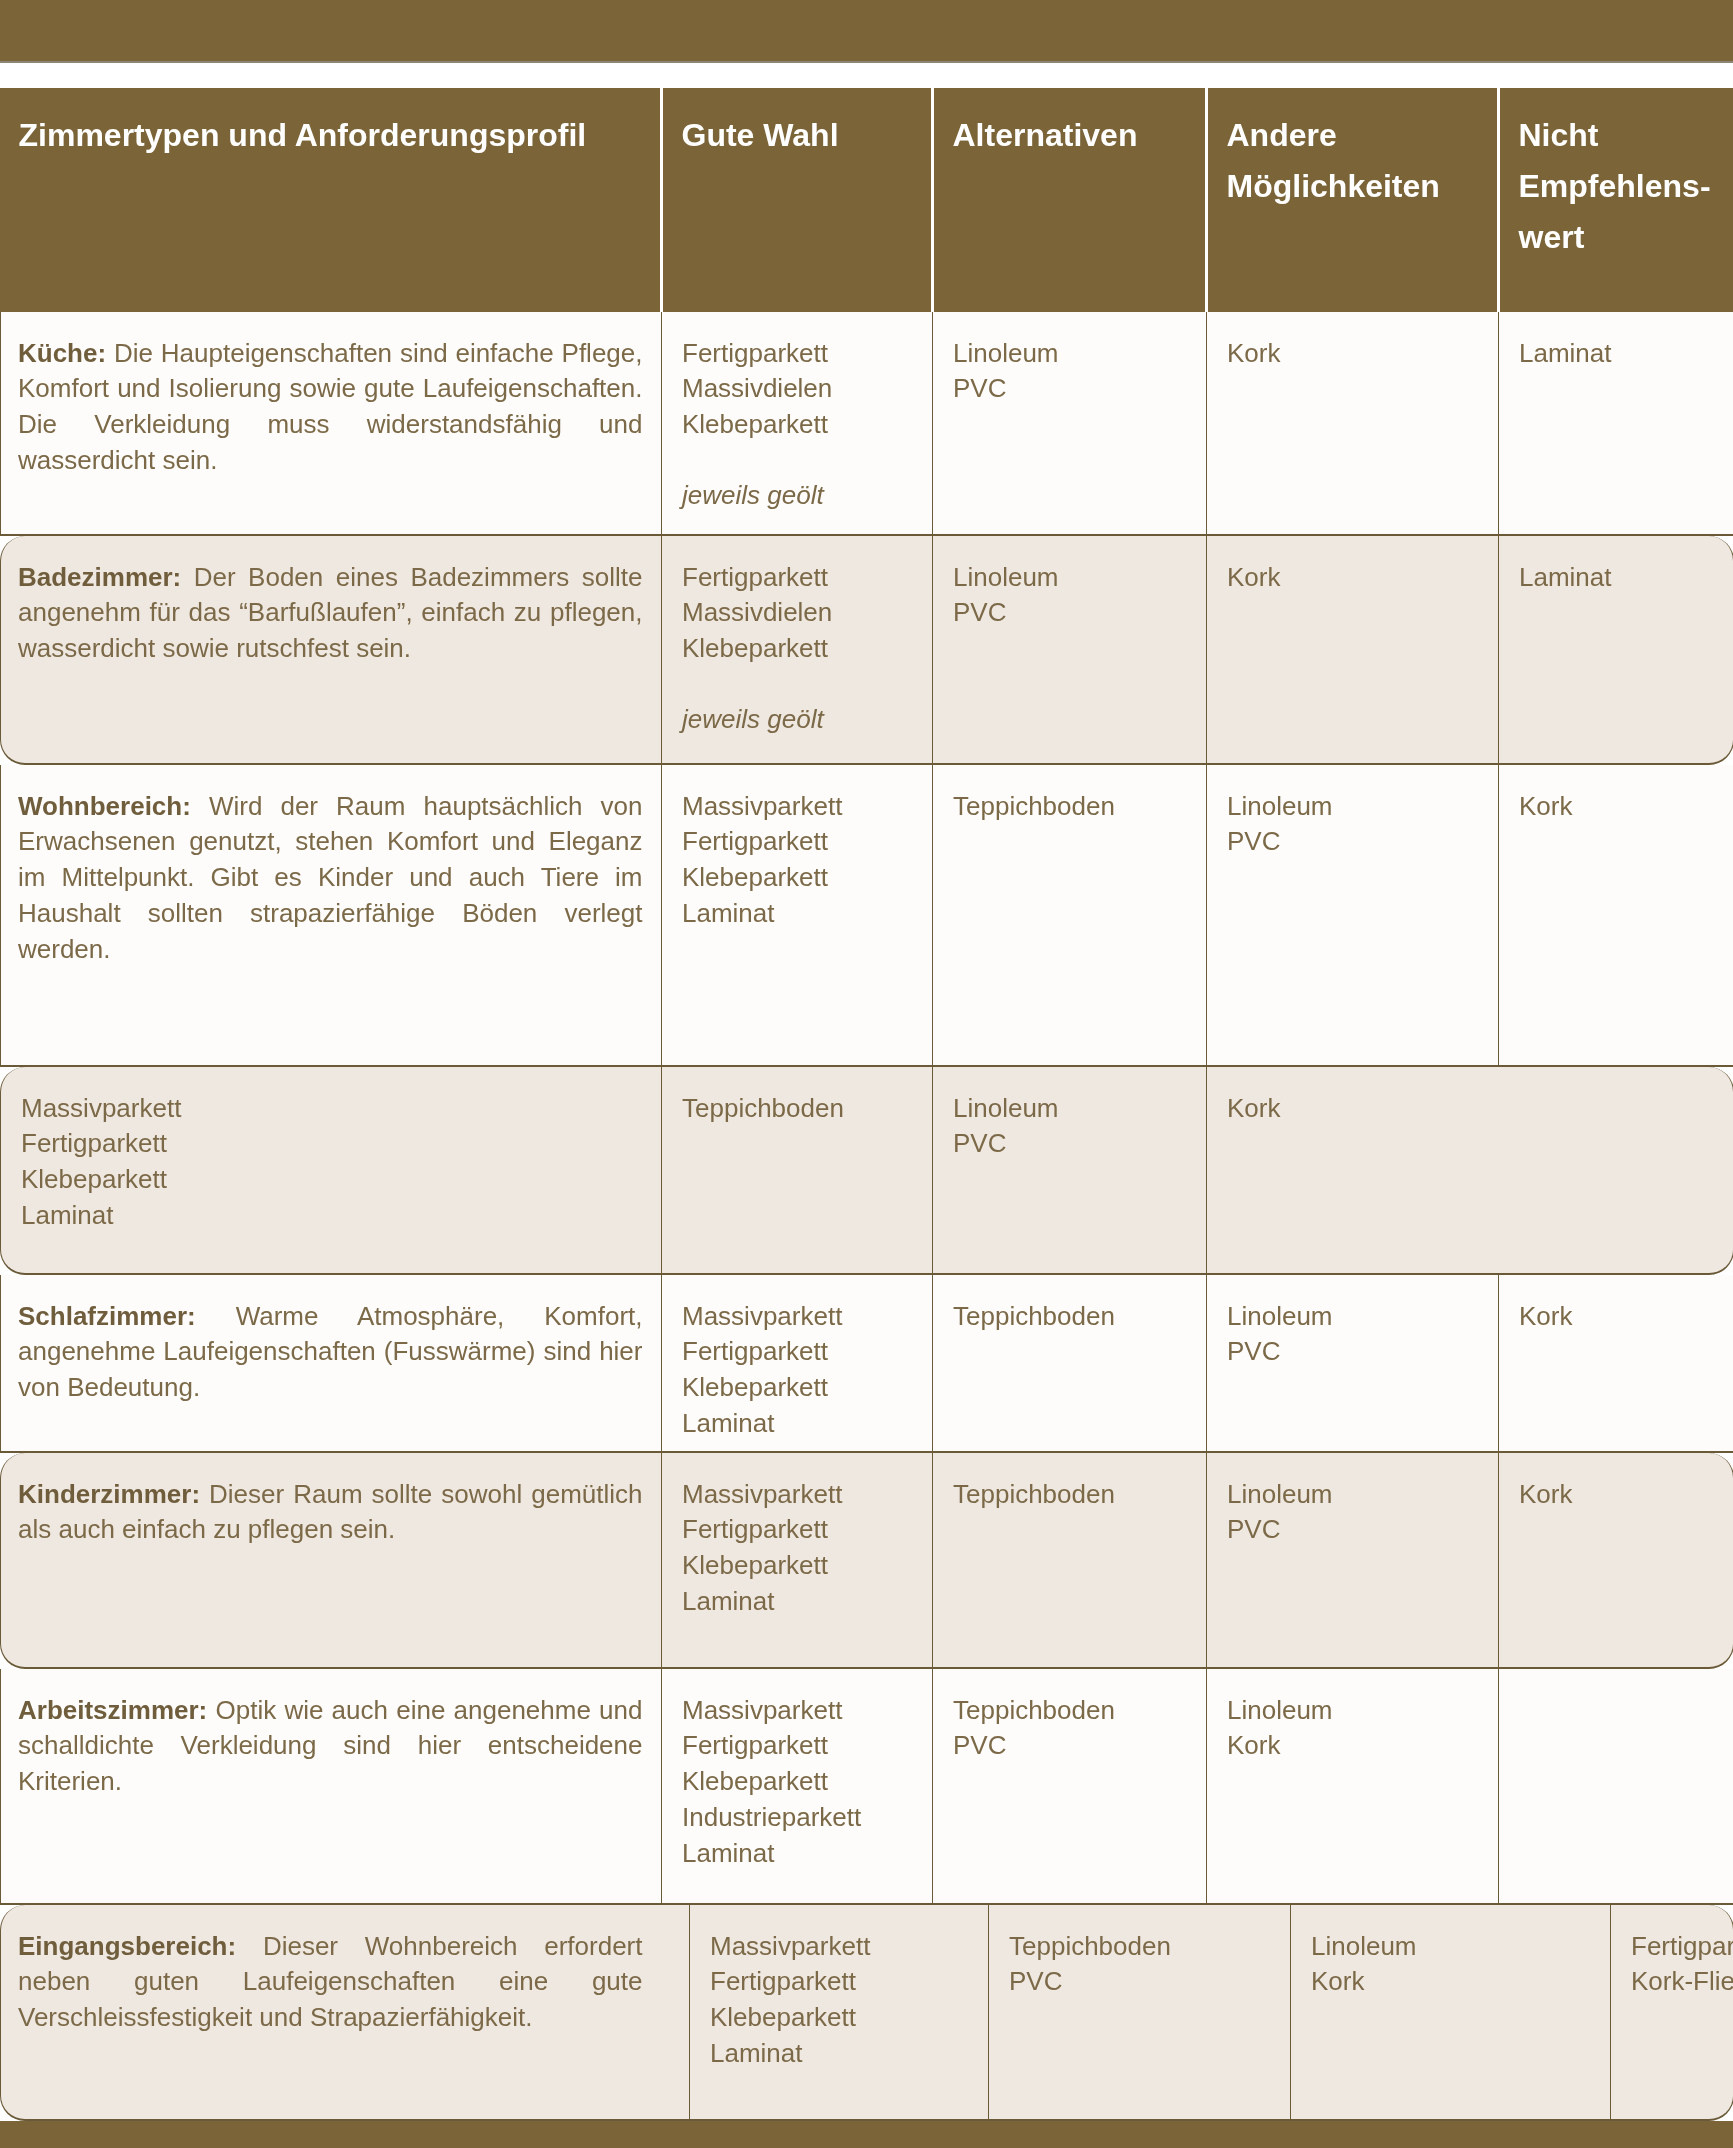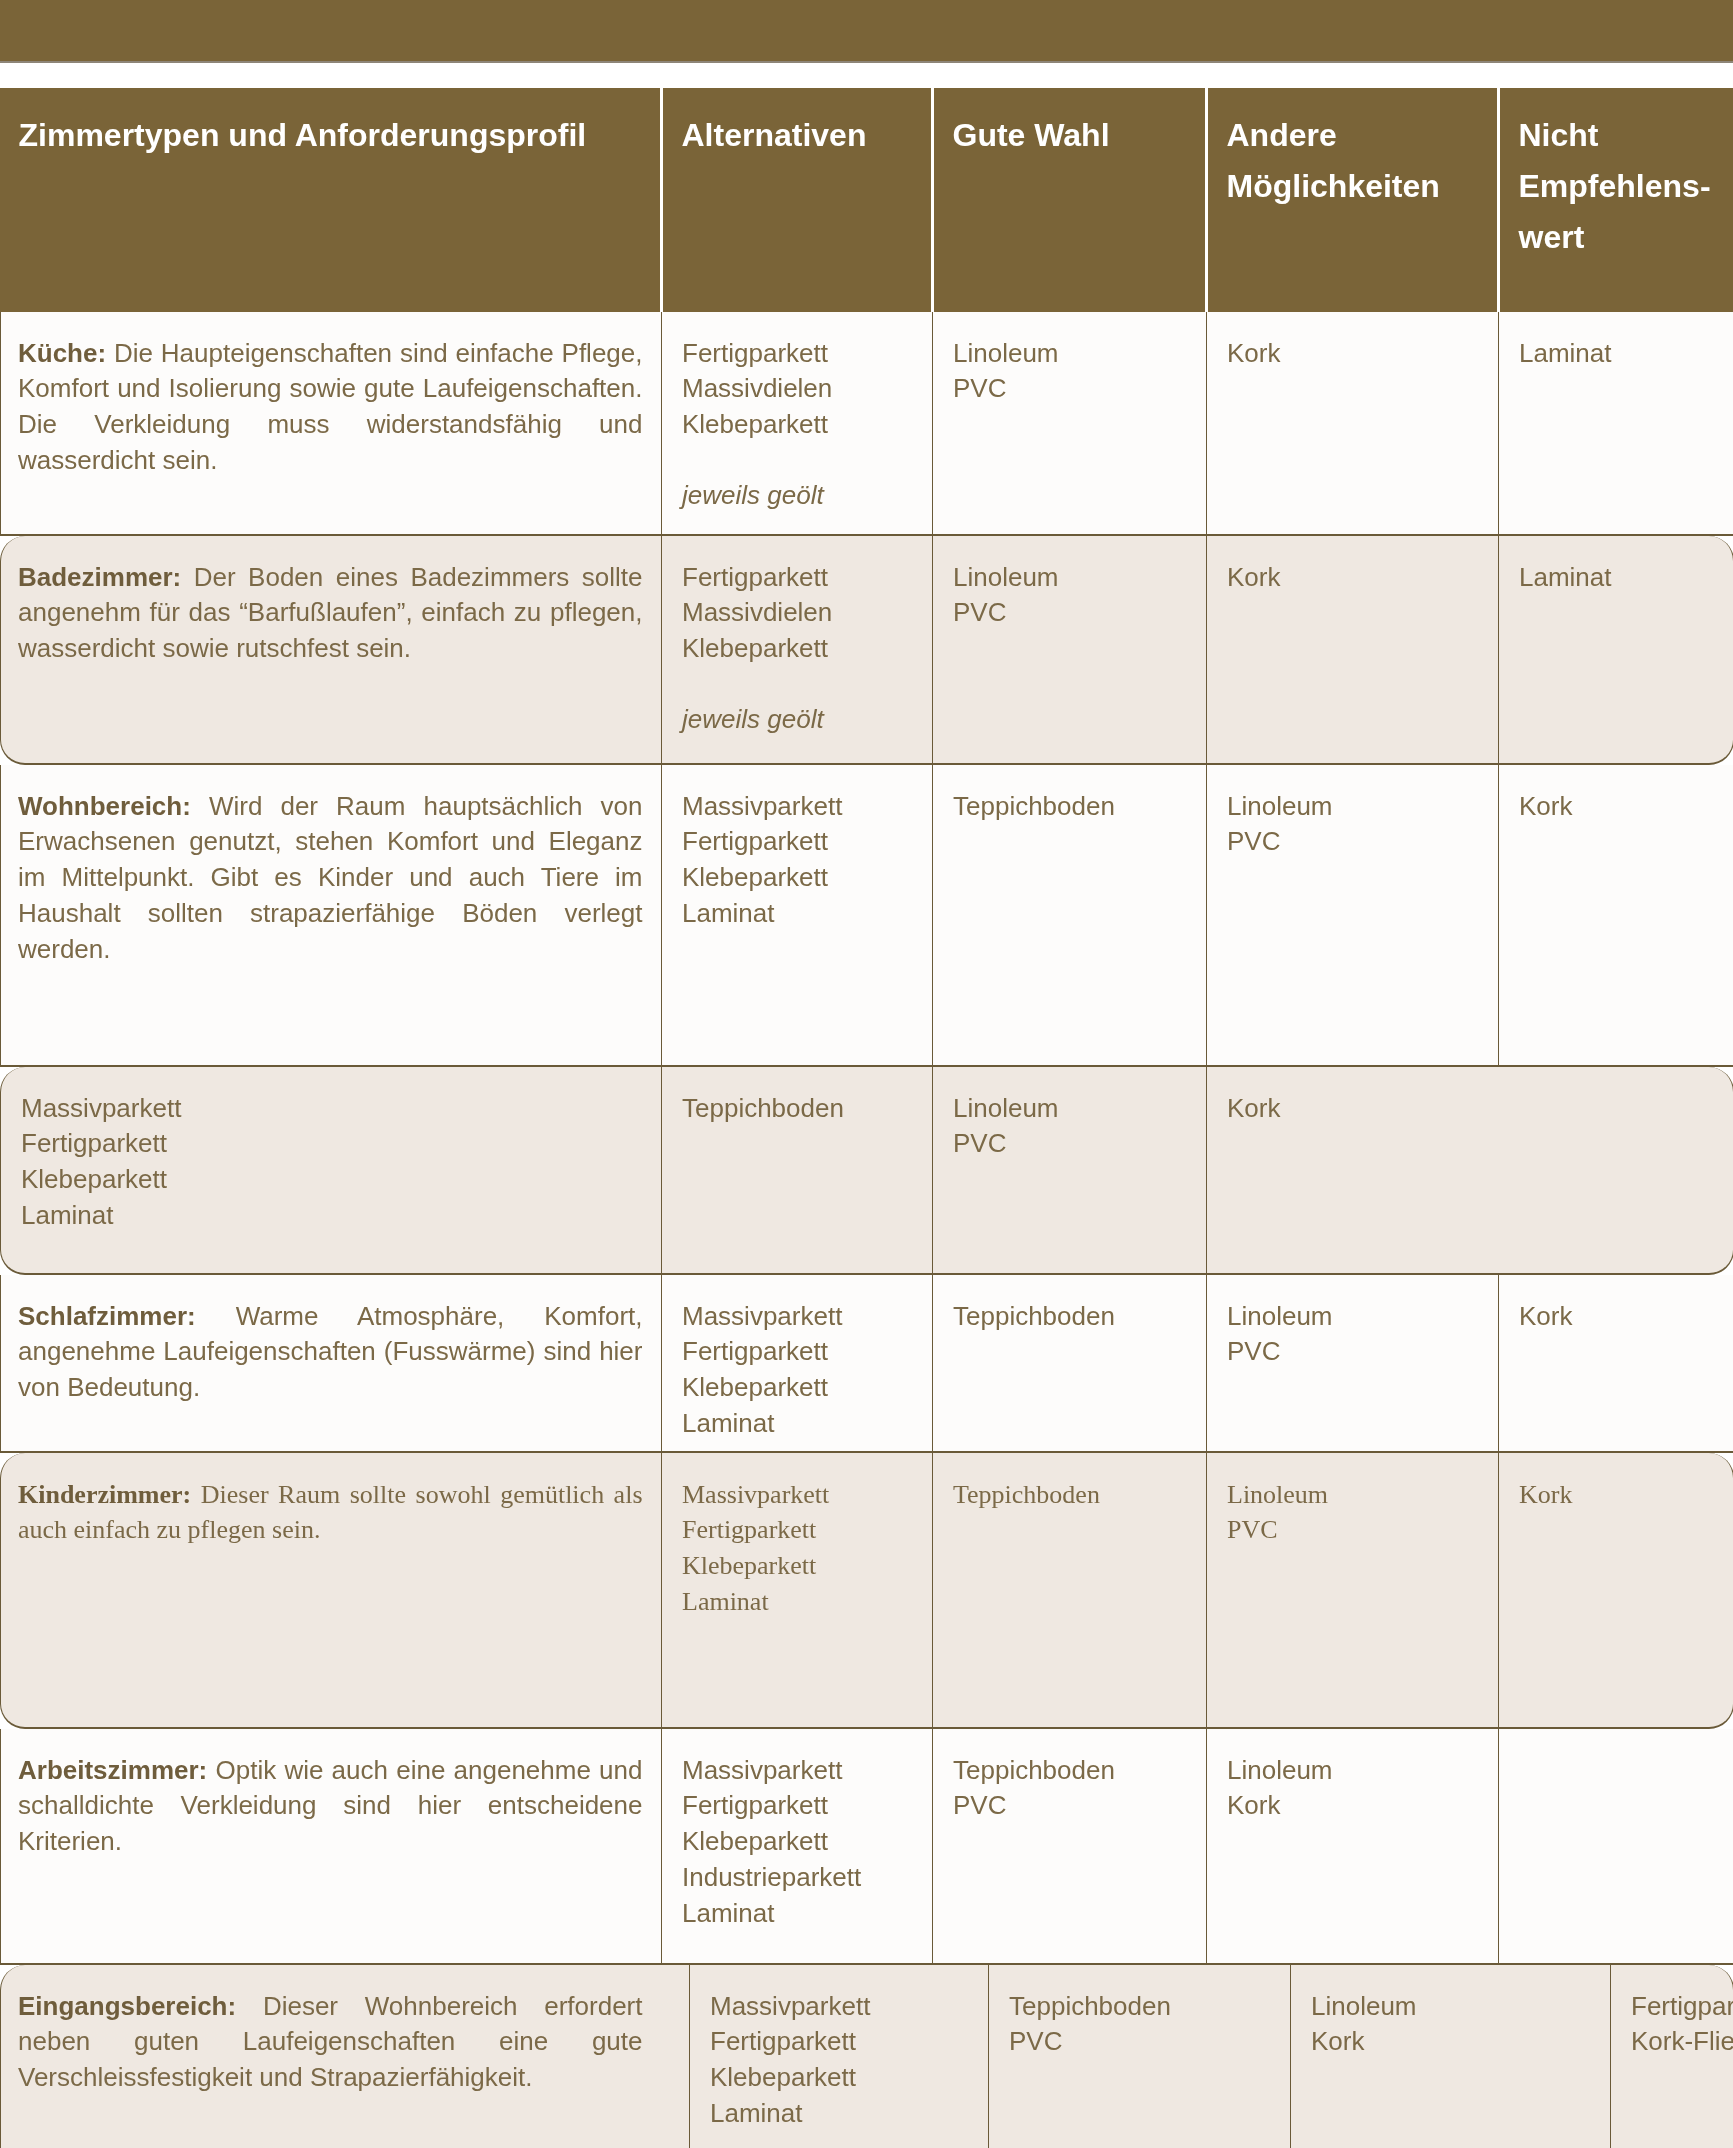--- a/index.html
+++ b/index.html
@@ -51,21 +51,21 @@
     color: #7b6947;
   }
   .row-white { background: #fdfcfb; }
   .row-cream { background: #efe8e1; border-radius: 25px; }
 
   .r1 { height: 224px; }
   .r2 { height: 229px; }
   .r3 { height: 302px; }
   .r4 { height: 208px; }
   .r5 { height: 178px; }
-  .r6 { height: 276px; font-family: Liberation Serif, serif; }
+  .r6 { height: 216px; }
   .r7 { height: 236px; }
   .r8 { height: 216px; gap: 28px; }
 
   .cell {
     box-sizing: border-box;
     padding: 23.5px 20px 0 20px;
     font-size: 26px;
     line-height: 1.38;
     overflow: hidden;
   }
@@ -89,22 +89,22 @@
 </head>
 <body>
 
 <div class="page">
 
   <div class="top-bar"></div>
   <div class="top-strip"></div>
 
   <div class="row header-row">
     <div class="header-cell">Zimmertypen und Anforderungsprofil</div>
+    <div class="header-cell">Gute Wahl</div>
     <div class="header-cell">Alternativen</div>
-    <div class="header-cell">Gute Wahl</div>
     <div class="header-cell">Andere Möglichkeiten</div>
     <div class="header-cell">Nicht Empfehlens­wert</div>
   </div>
 
   <div class="row body-row row-white r1">
     <div class="cell cell-desc"><span class="room-label">Küche:</span> <span>Die Haupteigenschaften sind einfache Pflege, Komfort und Isolierung sowie gute Laufeigenschaften. Die Verkleidung muss widerstandsfähig und wasserdicht sein.</span></div>
     <div class="cell">
       <div class="list">Fertigparkett
 Massivdielen
 Klebeparkett</div>

